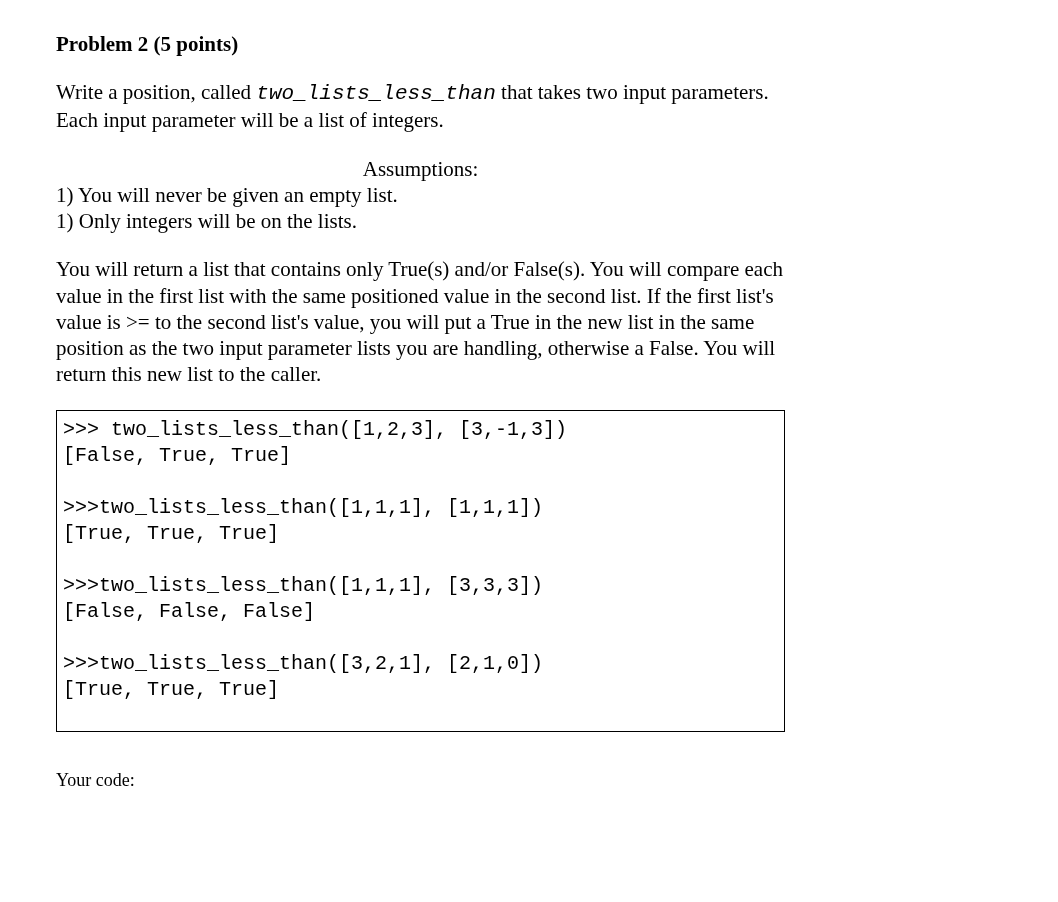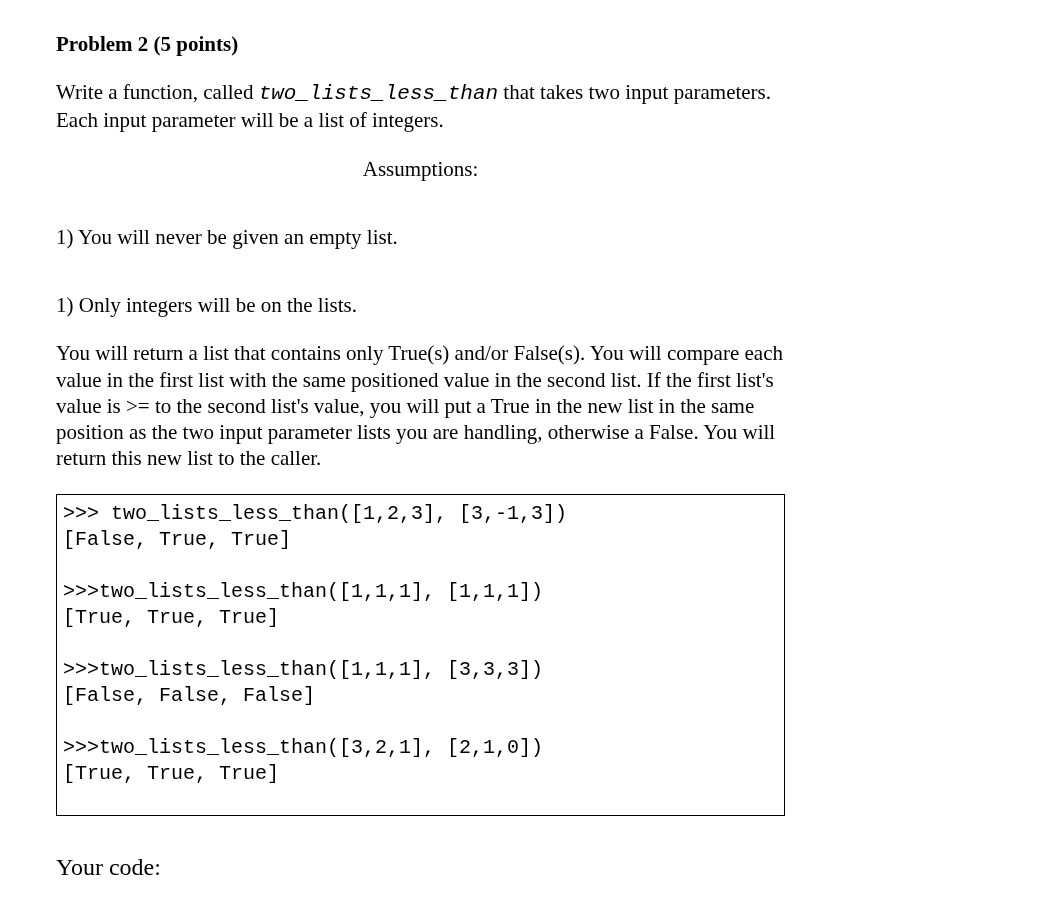--- a/index.html
+++ b/index.html
@@ -30,48 +30,47 @@
     margin-bottom: 0px;
     text-align: center;
   }
   .assumptions-list {
     font-size: 21px;
     line-height: 1.25;
     margin-bottom: 22px;
   }
   .assumptions-list .item {
     display: block;
-    margin-top: 42px;
   }
   .mono {
     font-family: "Courier New", Courier, monospace;
     font-style: italic;
   }
   .code-box {
     border: 1px solid #000000;
     padding: 6px 6px 28px 6px;
     font-family: "Courier New", Courier, monospace;
     font-size: 20px;
     line-height: 1.3;
     white-space: pre;
     margin-bottom: 38px;
   }
   .your-code {
-    font-size: 24px;
+    font-size: 18px;
   }
 </style>
 </head>
 <body>
 
 <div class="page">
 
   <div class="title">Problem 2 (5 points)</div>
 
   <div class="para">
-    <span>Write a function, called </span><span class="mono">two_lists_less_than</span><span> that takes two input parameters.  Each input parameter will be a list of integers.</span>
+    <span>Write a position, called </span><span class="mono">two_lists_less_than</span><span> that takes two input parameters.  Each input parameter will be a list of integers.</span>
   </div>
 
   <div class="assumptions-heading">Assumptions:</div>
   <div class="assumptions-list">
     <span class="item">1)  You will never be given an empty list.</span>
     <span class="item">1)  Only integers will be on the lists.</span>
   </div>
 
   <div class="para">You will return a list that contains only True(s) and/or False(s).  You will compare each value in the first list with the same positioned value in the second list.  If the first list's value is &gt;= to the second list's value, you will put a True in the new list in the same position as the two input parameter lists you are handling, otherwise a False.  You will return this new list to the caller.</div>
 

